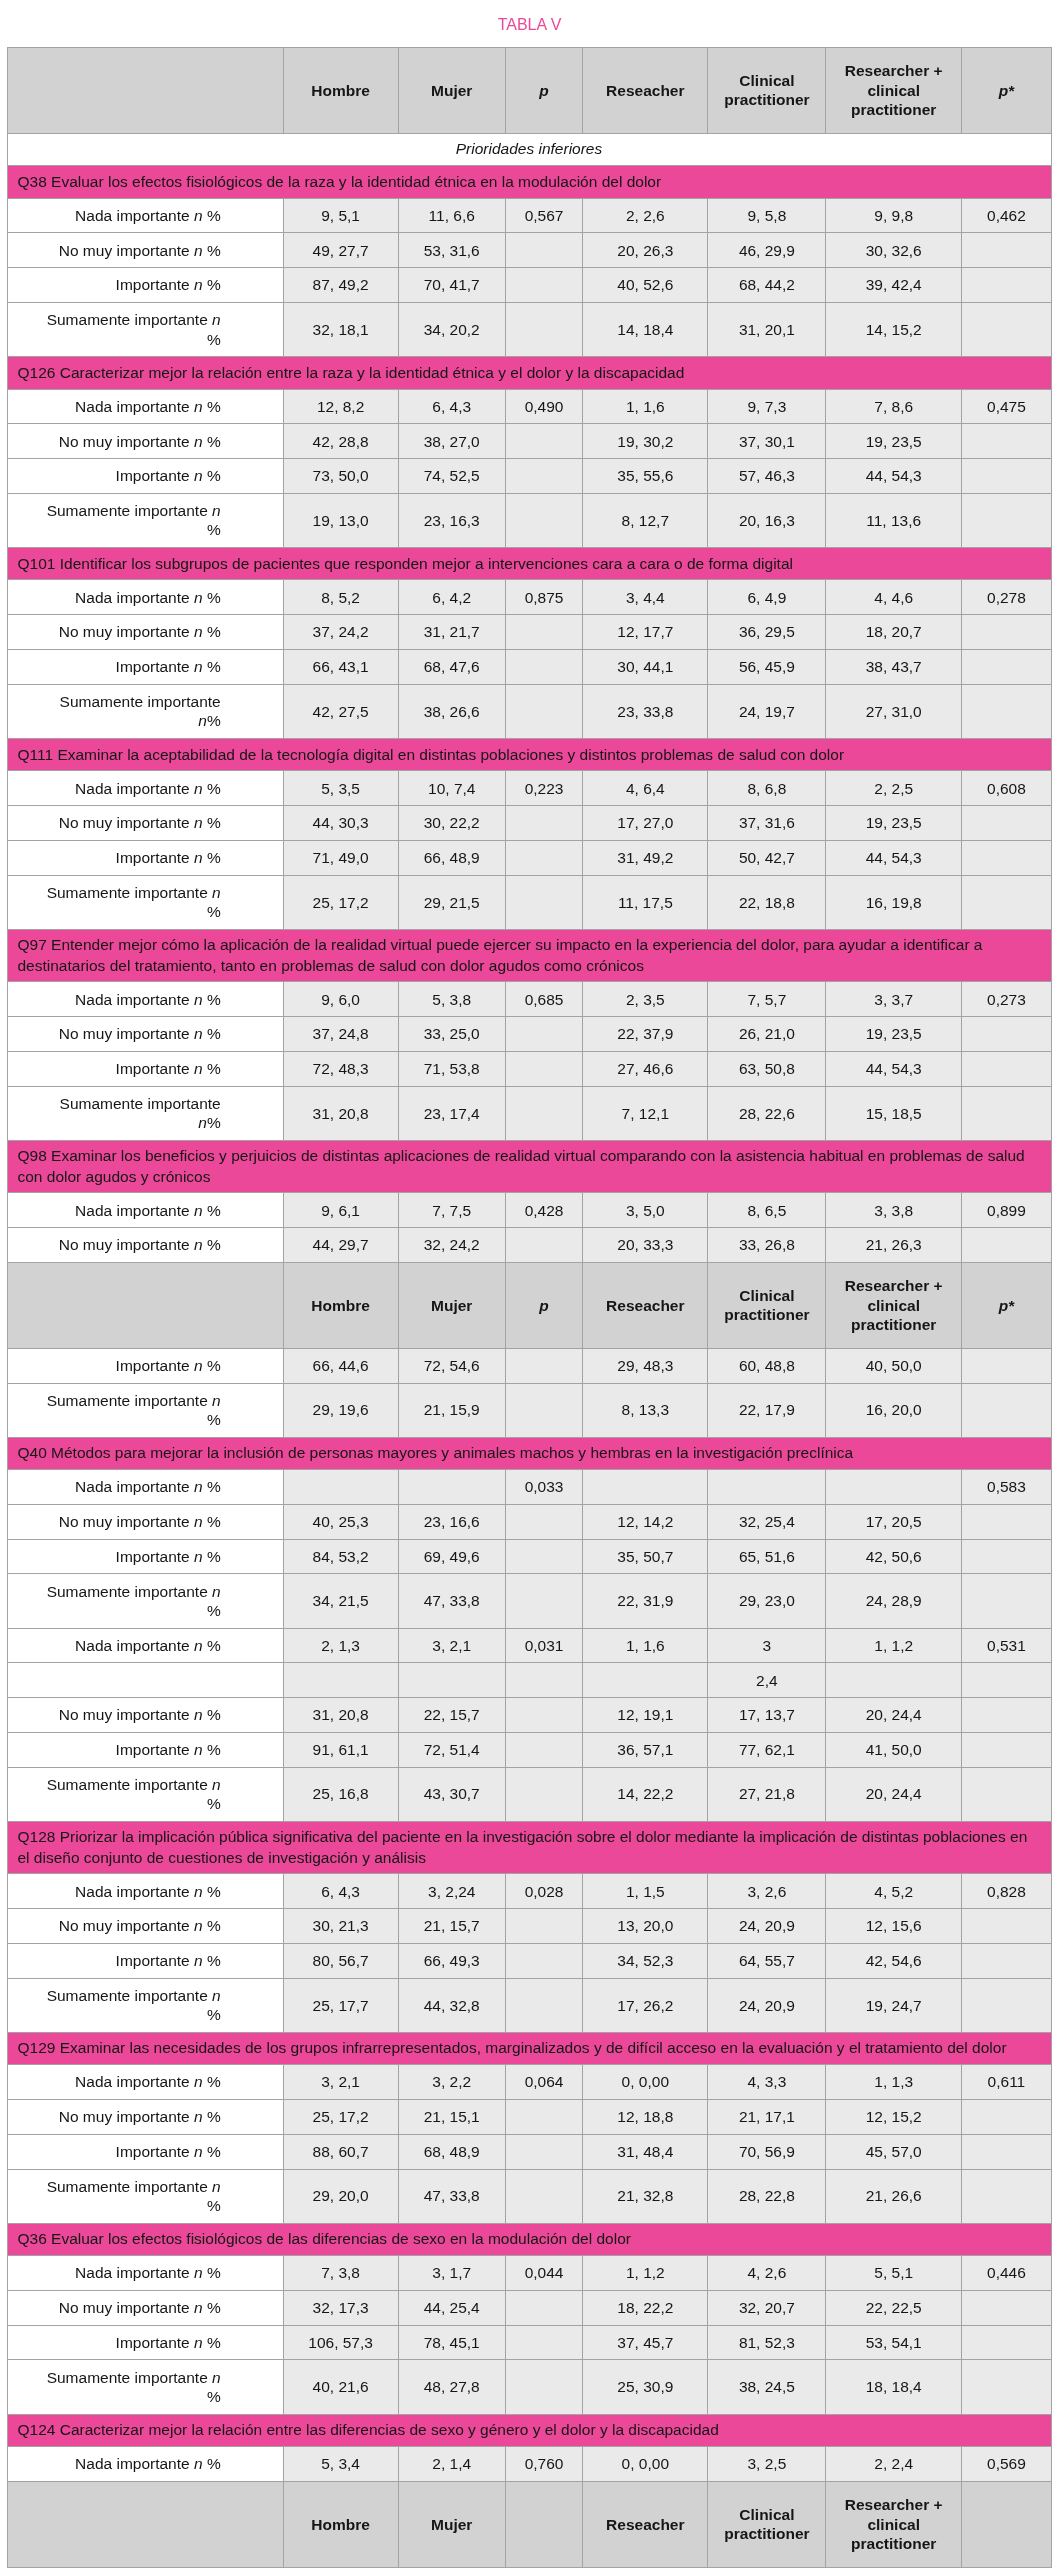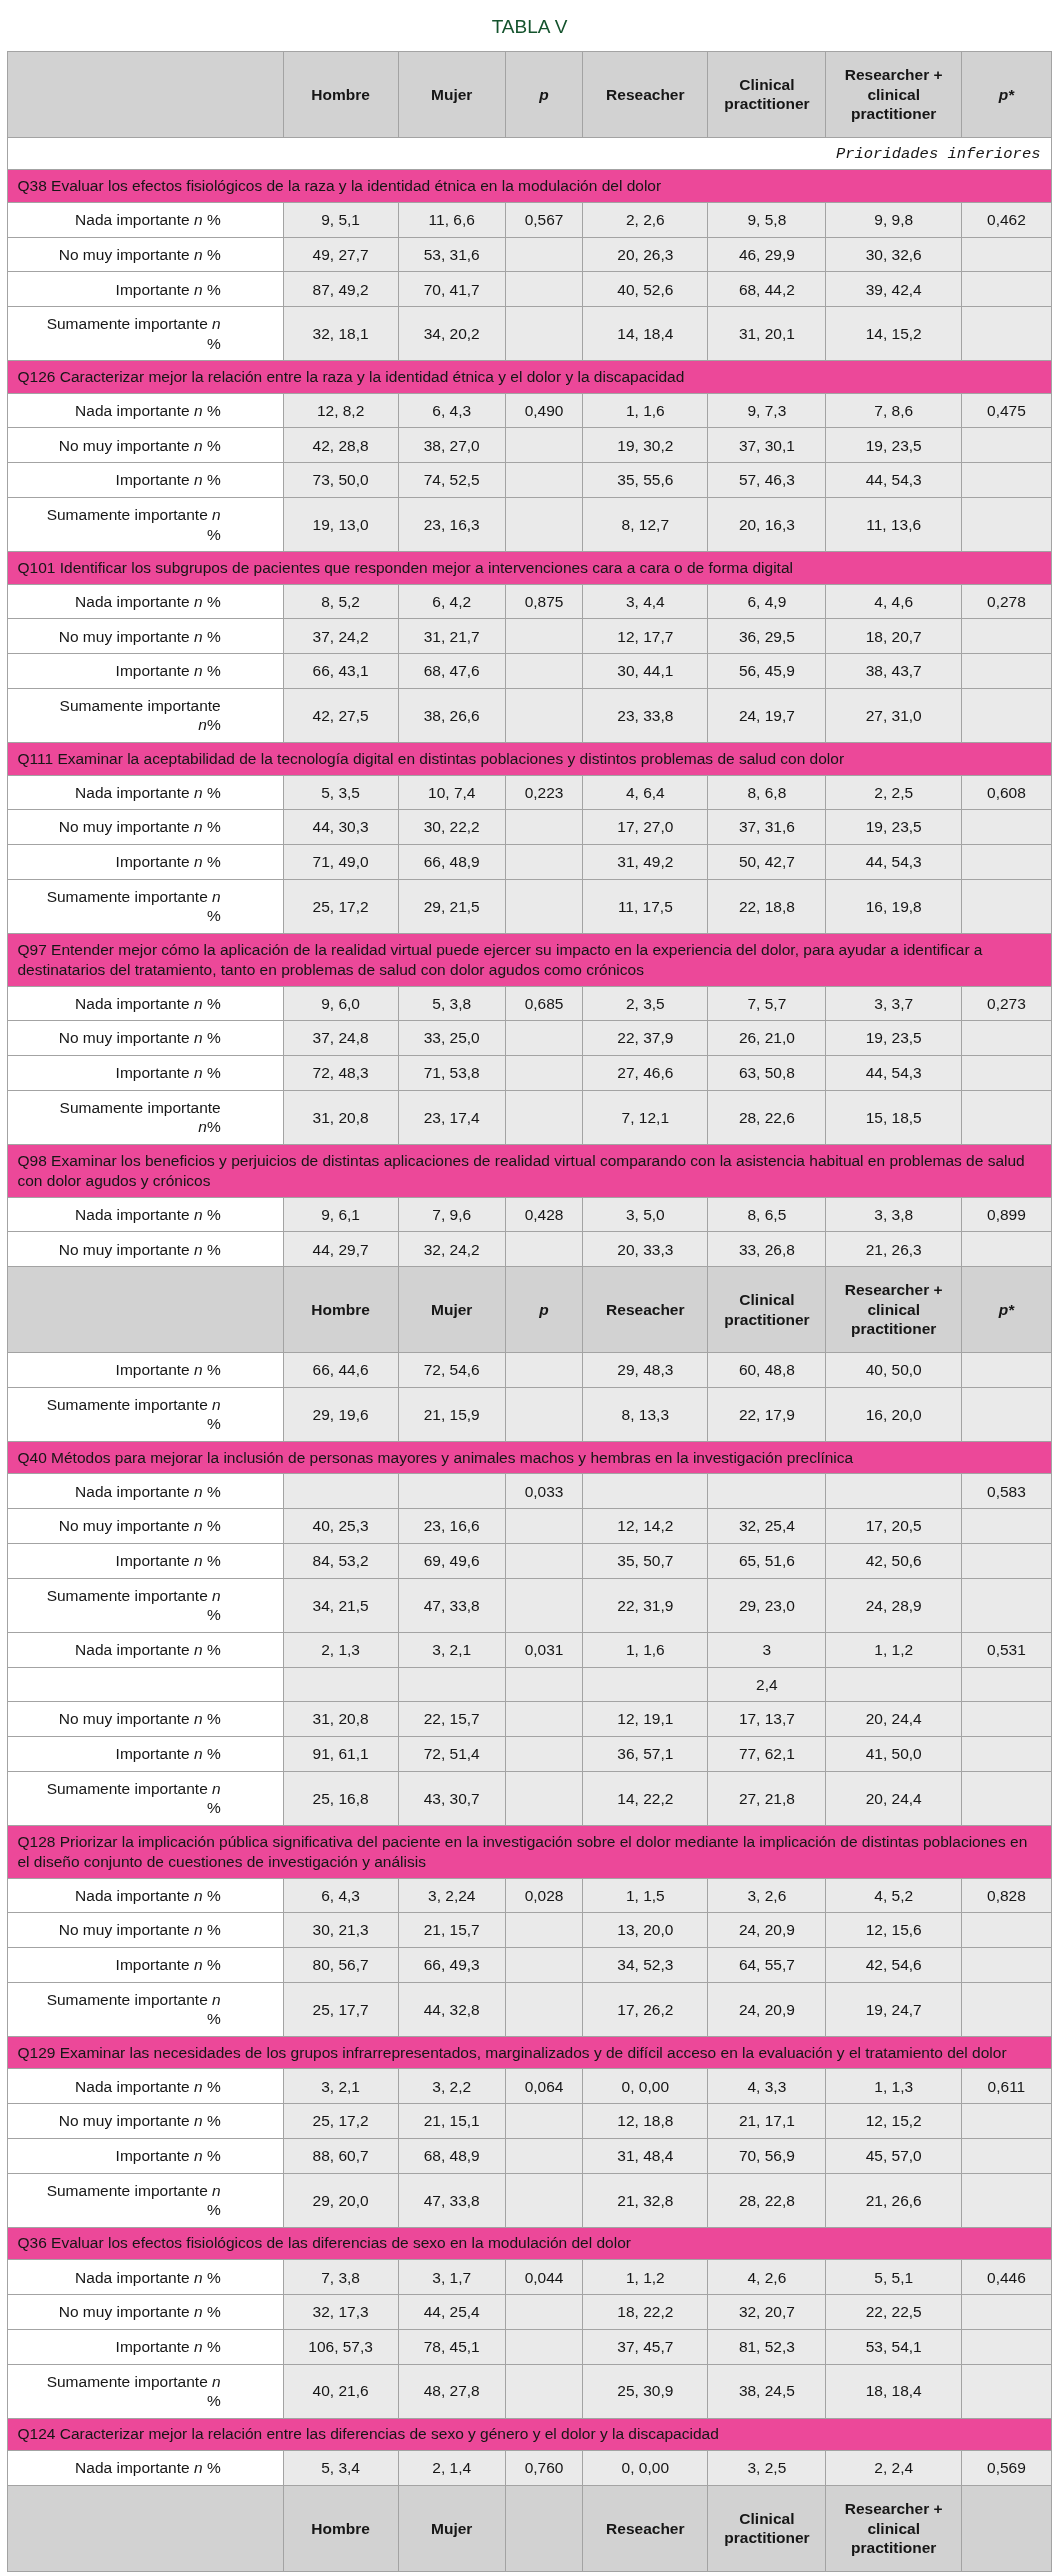--- a/index.html
+++ b/index.html
@@ -5,24 +5,24 @@
   * { box-sizing: border-box; }
   html, body { margin: 0; padding: 0; background: #ffffff; }
   body {
     color: #161616;
     font-family: "Liberation Sans", sans-serif;
     -webkit-font-smoothing: antialiased;
   }
   .page { width: 1059px; padding: 11.3px 7.2px 17.5px; }
   .caption {
     text-align: center;
-    font-size: 19px;
+    font-size: 16px;
     line-height: 1.38;
     margin: 3.1px 77px 10.3px;
-    color: #14532d;
+    color: #ec4899;
   }
   table.results {
     width: 100%;
     border-collapse: collapse;
     table-layout: fixed;
     font-size: 15.5px;
   }
   th, td {
     border: 1px solid #a3a3a3;
     vertical-align: middle;
@@ -49,24 +49,23 @@
   }
   td.q {
     background: #ec4899;
     text-align: left;
     padding: 5.7px 10.3px 5.7px 9.3px;
     line-height: 1.3;
   }
   td.note {
     background: #ffffff;
     font-style: italic;
-    text-align: right;
+    text-align: center;
     padding: 5.7px 10.3px 5.7px 9.3px;
     line-height: 1.3;
-    font-family: Liberation Mono, monospace;
   }
 </style>
 </head>
 <body>
 
 <div class="page">
 
   <div class="caption">
     <div>TABLA V</div>
   </div>
@@ -310,21 +309,21 @@
           <td class="cell">28, 22,6</td>
           <td class="cell">15, 18,5</td>
           <td class="cell"></td>
         </tr>
         <tr>
           <td colspan="8" class="q">Q98 Examinar los beneficios y perjuicios de distintas aplicaciones de realidad virtual comparando con la asistencia habitual en problemas de salud con dolor agudos y crónicos</td>
         </tr>
         <tr>
           <td class="rowlabel">Nada importante <i>n</i> %</td>
           <td class="cell">9, 6,1</td>
-          <td class="cell">7, 9,6</td>
+          <td class="cell">7, 7,5</td>
           <td class="cell">0,428</td>
           <td class="cell">3, 5,0</td>
           <td class="cell">8, 6,5</td>
           <td class="cell">3, 3,8</td>
           <td class="cell">0,899</td>
         </tr>
         <tr>
           <td class="rowlabel">No muy importante <i>n</i> %</td>
           <td class="cell">44, 29,7</td>
           <td class="cell">32, 24,2</td>

